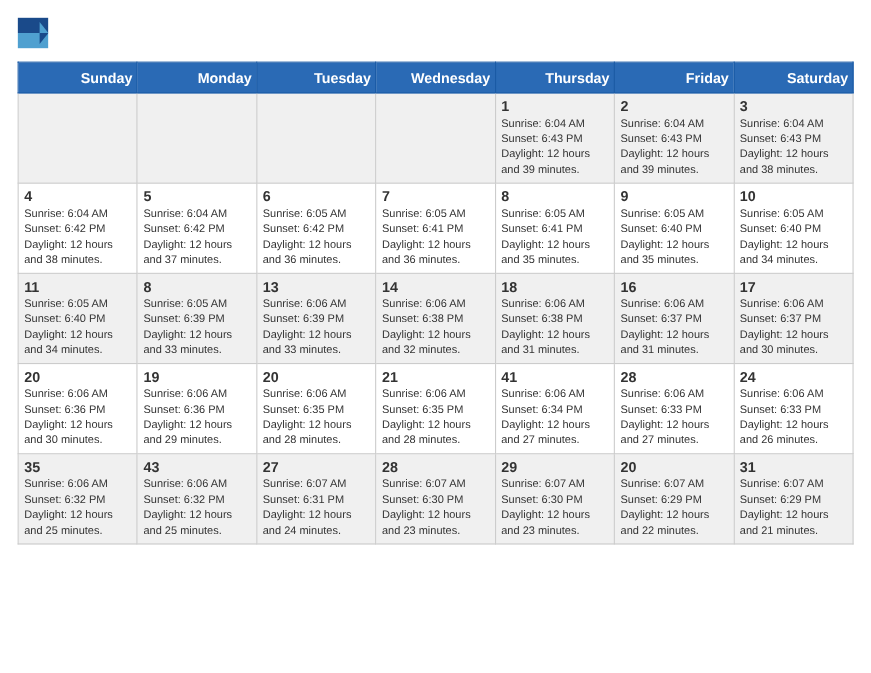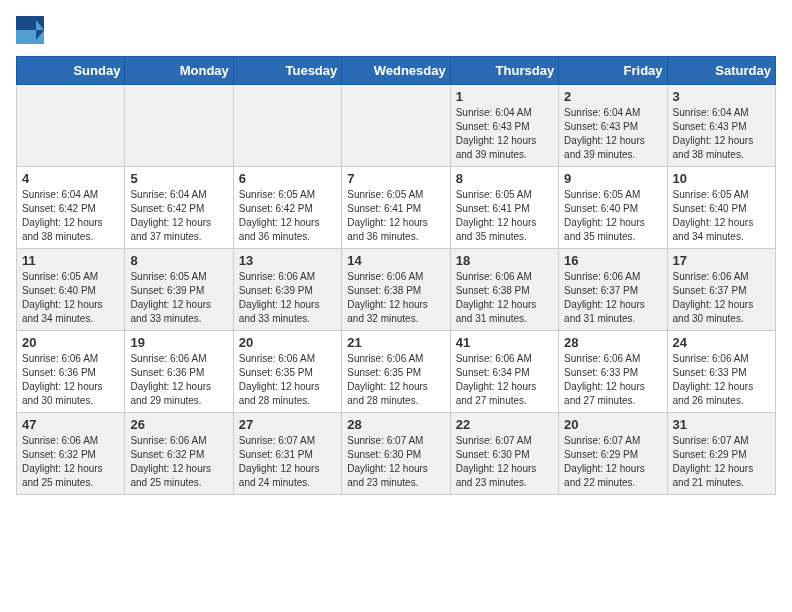--- a/index.html
+++ b/index.html
@@ -296,49 +296,49 @@
         <td>
           <span class="day-num">24</span>
           <div class="day-info" style="white-space: pre-line;">Sunrise: 6:06 AM
 Sunset: 6:33 PM
 Daylight: 12 hours
 and 26 minutes.</div>
         </td>
       </tr>
       <tr>
         <td>
-          <span class="day-num">47</span>
+          <span class="day-num">35</span>
           <div class="day-info" style="white-space: pre-line;">Sunrise: 6:06 AM
 Sunset: 6:32 PM
 Daylight: 12 hours
 and 25 minutes.</div>
         </td>
         <td>
-          <span class="day-num">26</span>
+          <span class="day-num">43</span>
           <div class="day-info" style="white-space: pre-line;">Sunrise: 6:06 AM
 Sunset: 6:32 PM
 Daylight: 12 hours
 and 25 minutes.</div>
         </td>
         <td>
           <span class="day-num">27</span>
           <div class="day-info" style="white-space: pre-line;">Sunrise: 6:07 AM
 Sunset: 6:31 PM
 Daylight: 12 hours
 and 24 minutes.</div>
         </td>
         <td>
           <span class="day-num">28</span>
           <div class="day-info" style="white-space: pre-line;">Sunrise: 6:07 AM
 Sunset: 6:30 PM
 Daylight: 12 hours
 and 23 minutes.</div>
         </td>
         <td>
-          <span class="day-num">22</span>
+          <span class="day-num">29</span>
           <div class="day-info" style="white-space: pre-line;">Sunrise: 6:07 AM
 Sunset: 6:30 PM
 Daylight: 12 hours
 and 23 minutes.</div>
         </td>
         <td>
           <span class="day-num">20</span>
           <div class="day-info" style="white-space: pre-line;">Sunrise: 6:07 AM
 Sunset: 6:29 PM
 Daylight: 12 hours

